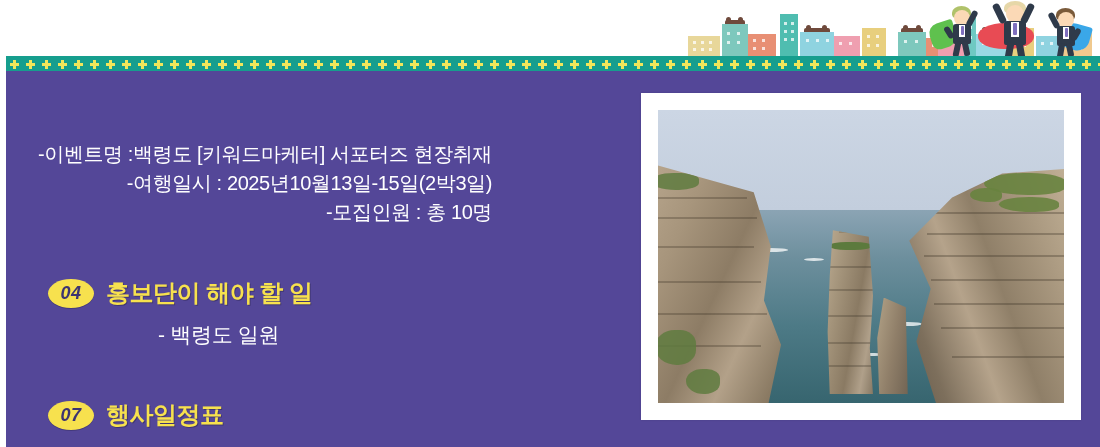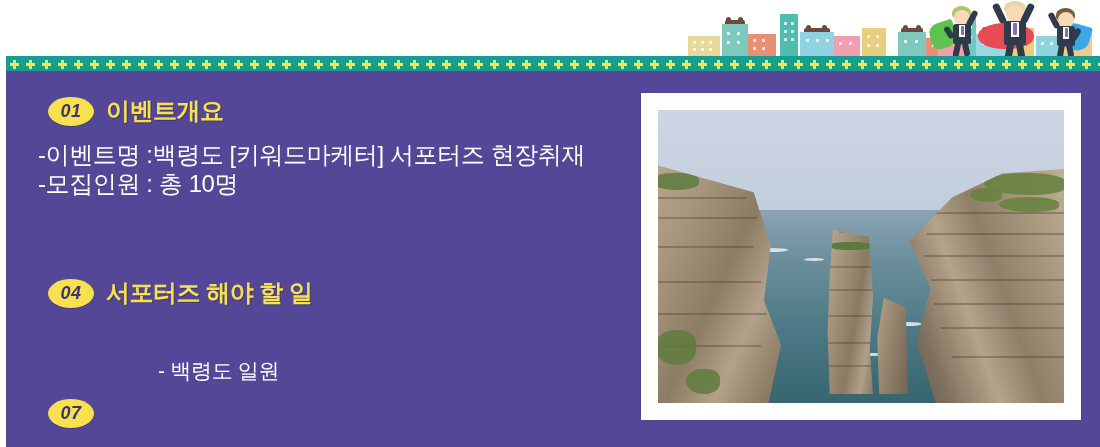--- a/index.html
+++ b/index.html
@@ -188,38 +188,39 @@
 
   #sec1-head { left: 48px; top: 95px; }
   #sec2-head { left: 48px; top: 277px; }
   #sec3-head { left: 48px; top: 399px; }
 
   #sec1-list {
     position: absolute;
     left: 38px;
     top: 140px;
     color: #ffffff;
-    font-size: 24px;
+    font-size: 20px;
     line-height: 29px;
     white-space: nowrap;
     letter-spacing: -0.4px;
+    text-align: right;
   }
   #sec1-list .row { display: block; }
 
   #sec2-list {
     position: absolute;
     left: 158px;
     top: 320px;
     color: #ffffff;
     font-size: 21px;
     line-height: 30px;
     white-space: nowrap;
     letter-spacing: -0.3px;
   }
-  #sec2-list .row { display: block; margin-top: 36px; }
+  #sec2-list .row { display: block; }
 
   
   #photo-frame {
     position: absolute;
     left: 641px;
     top: 93px;
     width: 440px;
     height: 327px;
     background: #ffffff;
     padding: 0;
@@ -557,39 +558,37 @@
         <span class="cross"></span>
         <span class="cross"></span>
         <span class="cross"></span>
     </div>
   </div>
 
   <div id="left-margin"></div>
 
   <div id="panel"></div>
 
-  <div class="sec-head" id="sec1-head">
-    <div class="badge">01</div>
-    <div class="sec-title">이벤트개요</div>
-  </div>
   <div id="sec1-list">
     <span class="row">-이벤트명 :백령도 [키워드마케터] 서포터즈 현장취재</span>
+    <span class="row">-여행일시 : 2025년10월13일-15일(2박3일)</span>
     <span class="row">-모집인원 : 총 10명</span>
   </div>
 
   <div class="sec-head" id="sec2-head">
     <div class="badge">04</div>
-    <div class="sec-title">서포터즈 해야 할 일</div>
+    <div class="sec-title">홍보단이 해야 할 일</div>
   </div>
   <div id="sec2-list">
     <span class="row">- 백령도  일원</span>
   </div>
 
   <div class="sec-head" id="sec3-head">
     <div class="badge">07</div>
+    <div class="sec-title">행사일정표</div>
   </div>
 
   <div id="photo-frame">
     <div id="photo">
       <div id="sea">
         <div class="foam" style="left:23%; top:20%; width:9%; height:2%;"></div>
         <div class="foam" style="left:36%; top:25%; width:5%; height:1.6%;"></div>
         <div class="foam" style="left:58%; top:58%; width:7%; height:2%;"></div>
         <div class="foam" style="left:50%; top:74%; width:6%; height:1.8%;"></div>
       </div>

